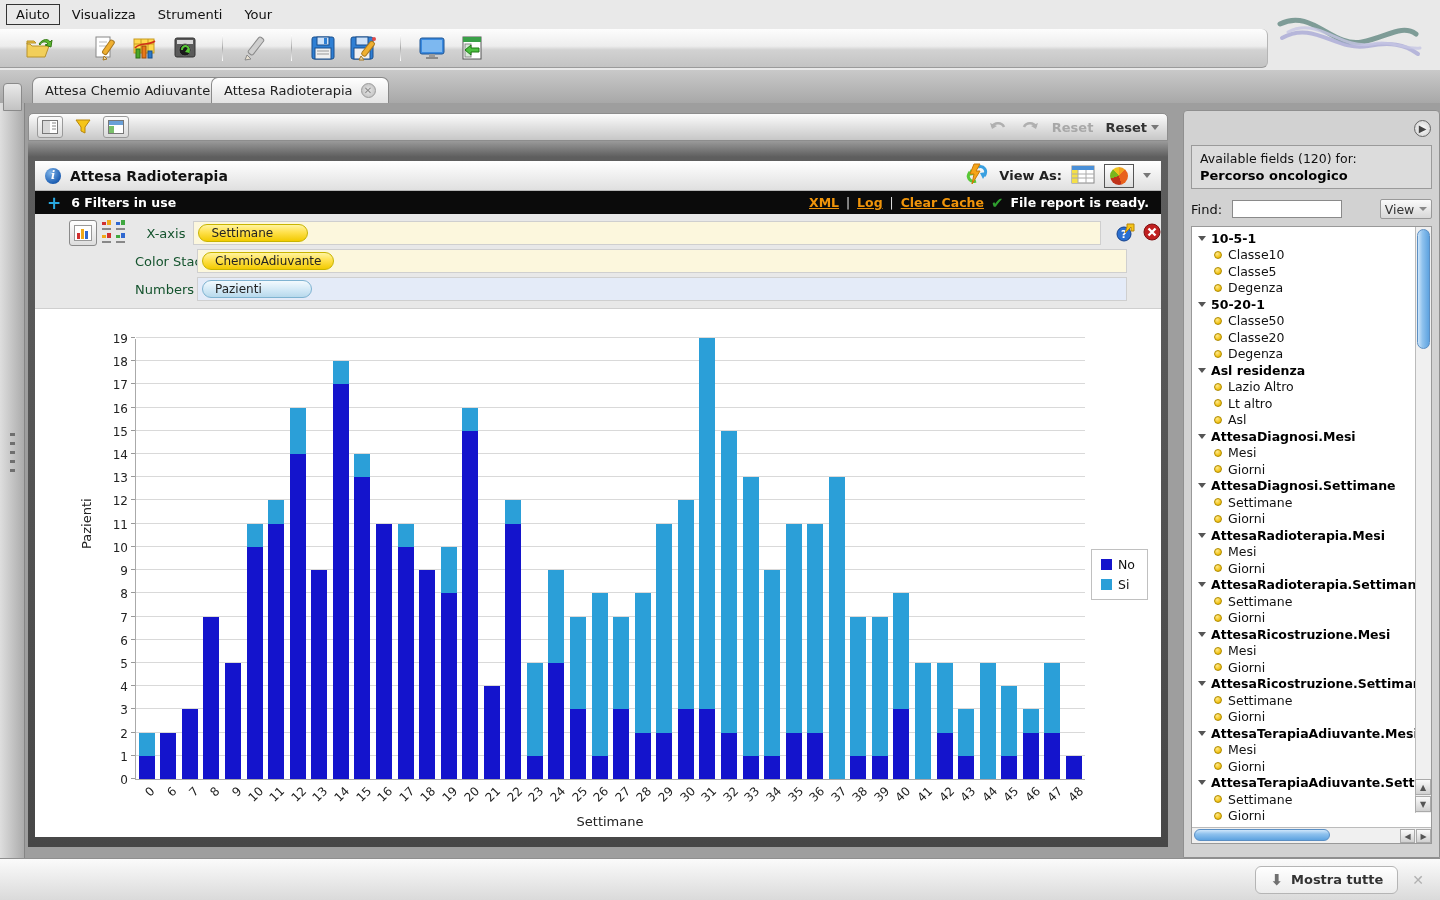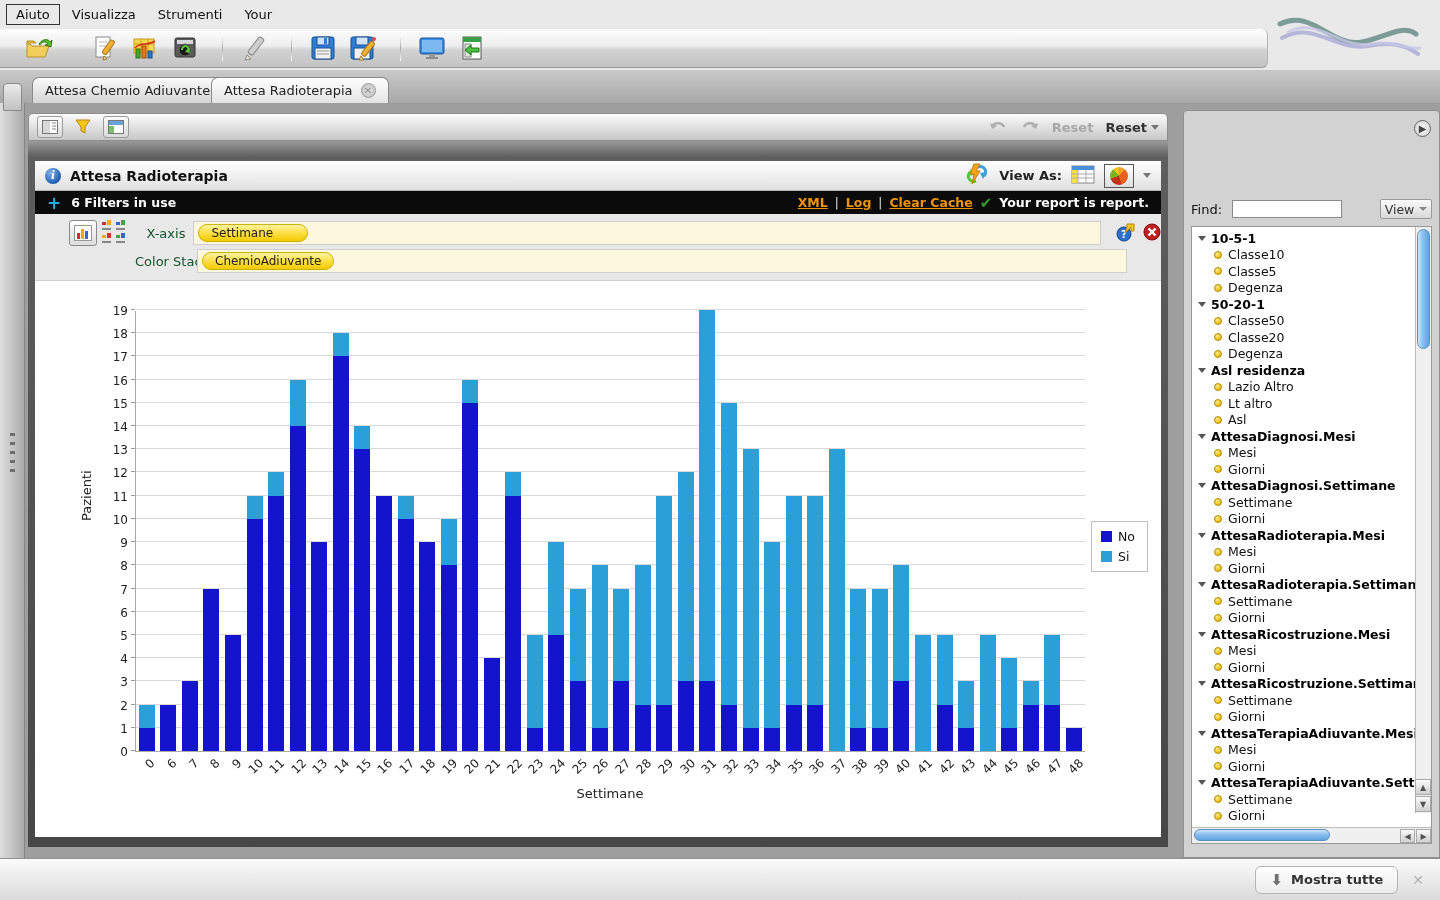--- a/index.html
+++ b/index.html
@@ -345,21 +345,21 @@
         <div class="filter-bar">
           <span class="plus">+</span>
           <span class="filters-label">6 Filters in use</span>
           <span class="filter-right">
             <span class="orange-link">XML</span>
             <span class="pipe">|</span>
             <span class="orange-link">Log</span>
             <span class="pipe">|</span>
             <span class="orange-link">Clear Cache</span>
             <span class="check">✔</span>
-            <span class="status-text">Your report is report.</span>
+            <span class="status-text">File report is ready.</span>
           </span>
         </div>
 
         <div class="controls">
           <div class="ctrl-row">
             <span class="ctrl-icons">
               <span class="chart-type-btn">
                 <svg width="18" height="16" viewBox="0 0 18 16">
                     <rect x="0.5" y="0.5" width="17" height="15" fill="#fff" stroke="#999"></rect>
                     <rect x="3" y="8" width="3" height="6" fill="#d03030"></rect>
@@ -410,20 +410,27 @@
                     <path d="M5.5 5.5 L12.5 12.5 M12.5 5.5 L5.5 12.5" stroke="#fff" stroke-width="2.4"></path>
                   </svg>
               </span>
             </span>
           </div>
           <div class="ctrl-row">
             <span class="ctrl-icons"></span>
             <span class="ctrl-label" style="width:62px; white-space:nowrap;">Color Stack</span>
             <span class="ctrl-field field-cream">
               <span class="pill pill-yellow">ChemioAdiuvante</span>
+            </span>
+          </div>
+          <div class="ctrl-row">
+            <span class="ctrl-icons"></span>
+            <span class="ctrl-label">Numbers</span>
+            <span class="ctrl-field field-blue">
+              <span class="pill pill-blue">Pazienti</span>
             </span>
           </div>
         </div>
 
         <div class="chart-wrap">
           <div class="yaxis-title">Pazienti</div>
           <div class="plot" id="plot">
               <div class="gridline" style="bottom: 23.2105px;"></div>
               <div class="gridline" style="bottom: 46.4211px;"></div>
               <div class="gridline" style="bottom: 69.6316px;"></div>
@@ -895,20 +902,24 @@
               <span>Si</span>
             </span>
           </div>
         </div>
       </div>
     </div>
   </div>
 
   <div class="right-panel" style="top:7px;">
     <span class="collapse-btn">▶</span>
+    <div class="fields-header">
+      <div class="fields-line1">Available fields (120) for:</div>
+      <div class="fields-line2">Percorso oncologico</div>
+    </div>
     <div class="find-row">
       <span class="find-label">Find:</span>
       <input class="find-input" value="" style="">
       <span class="view-btn">
           <span>View</span>
           <span class="view-caret"></span>
         </span>
     </div>
     <div class="tree-box">
       <div class="tree" id="tree">

